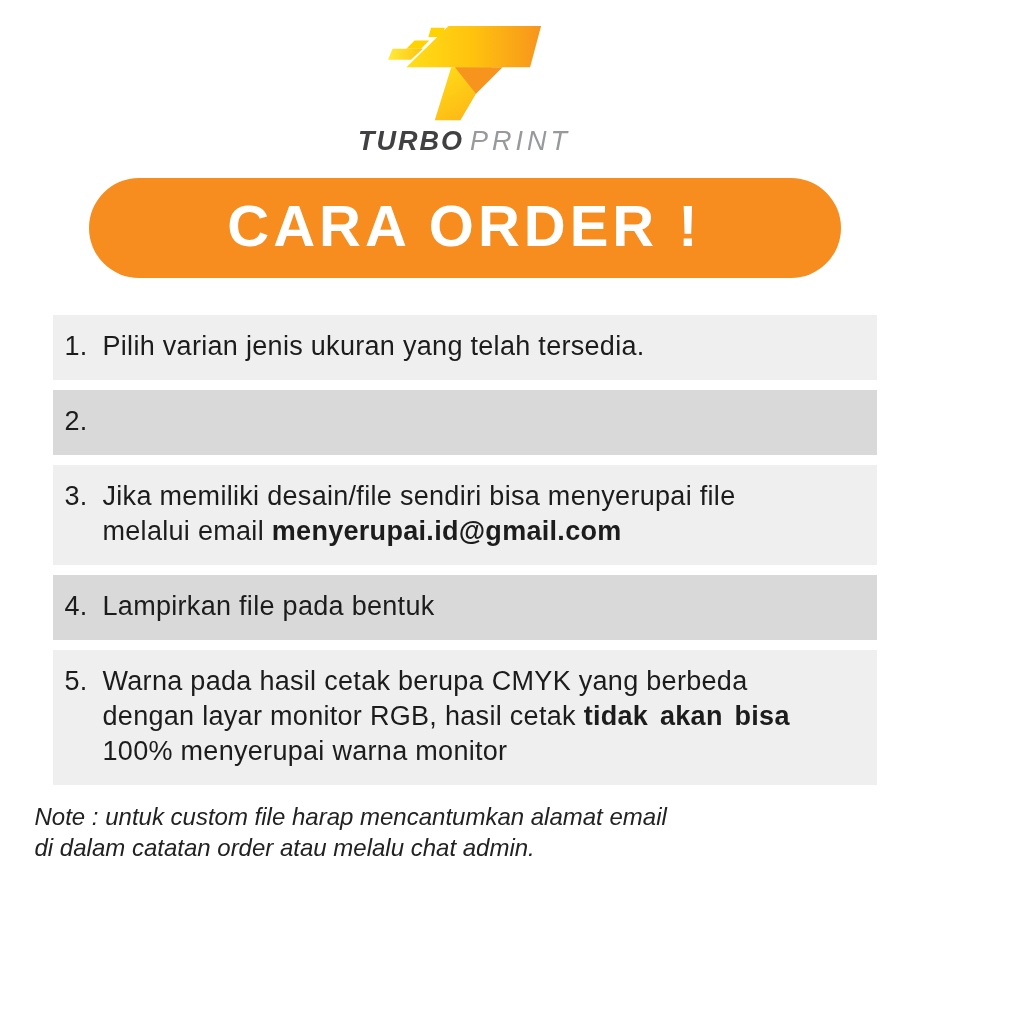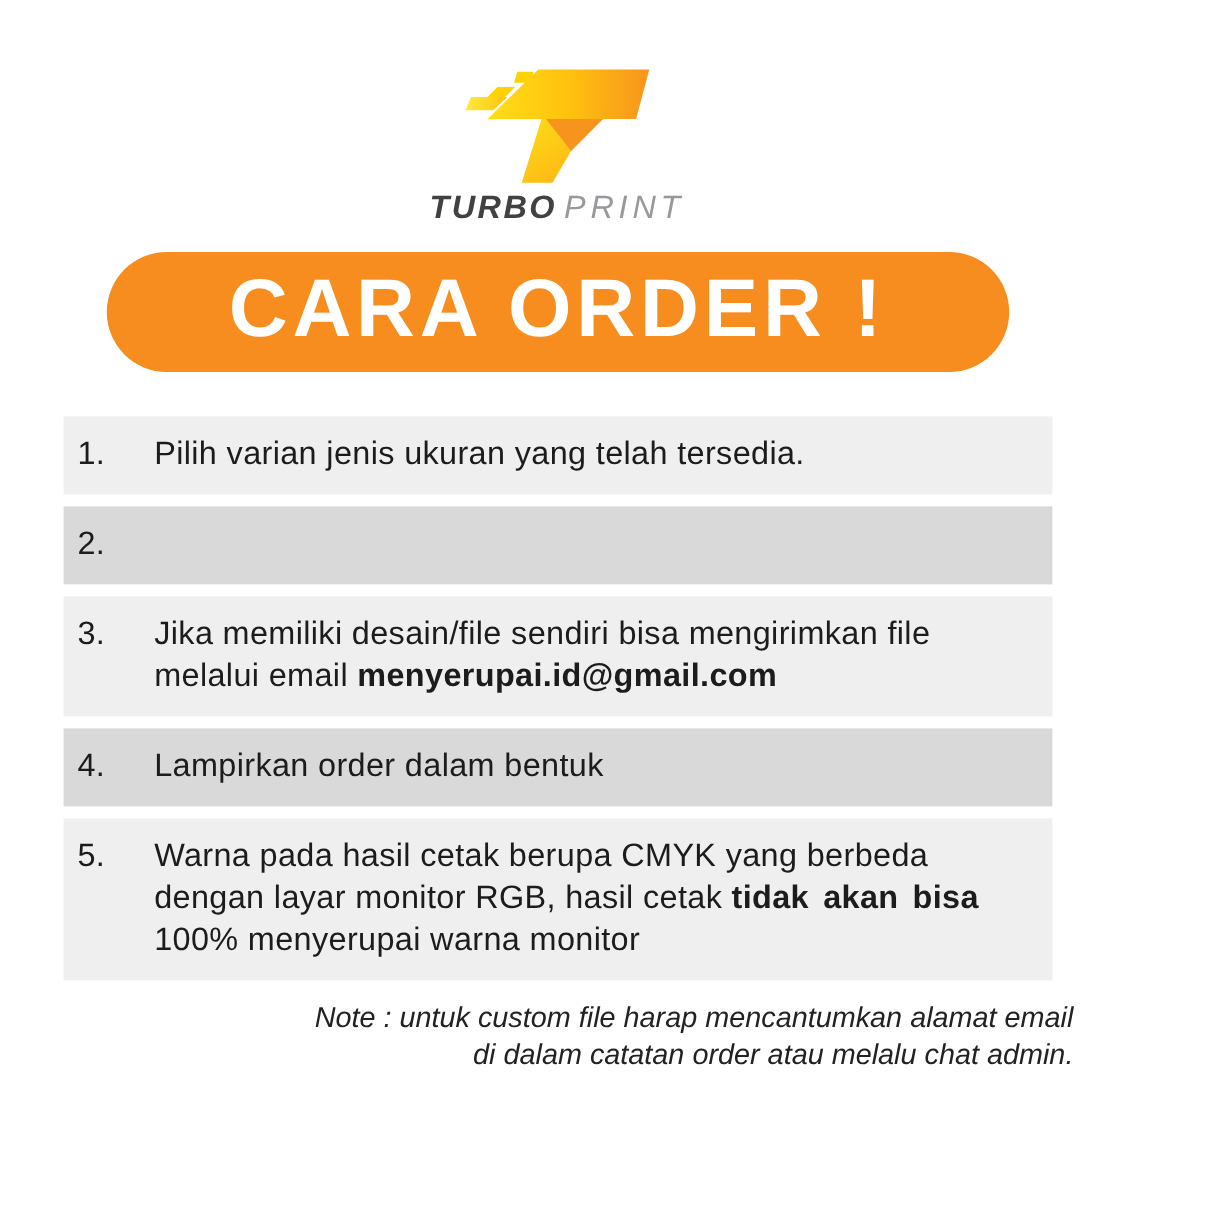--- a/index.html
+++ b/index.html
@@ -3,21 +3,21 @@
 <meta charset="utf-8">
 <style>
   * { box-sizing: border-box; }
   html, body { margin: 0; padding: 0; }
   body {
     width: 1024px; height: 1024px; overflow: hidden;
     background: #ffffff;
     font-family: "Liberation Sans", sans-serif;
     color: var(--text, #1c1c1c);
   }
-  .page { width: 929px; height: 1024px; padding-top: 46px; }
+  .page { width: 929px; height: 1024px; padding-top: 14px; }
 
   
   .logo-wrap { text-align: center; }
   .logo-mark { display: block; margin: 0 auto; }
   .wordmark {
     margin-top: 2px;
     font-size: 27px; line-height: 30px;
     font-style: italic;
     white-space: nowrap;
   }
@@ -28,21 +28,21 @@
   .banner {
     width: 752px; height: 100px;
     margin: 22px auto 0 auto;
     background: var(--accent, #f68d1e);
     border-radius: 52px;
     display: flex; align-items: center; justify-content: center;
     padding-bottom: 6px;
   }
   .banner .banner-text {
     color: #ffffff;
-    font-size: 68px;
+    font-size: 58px;
     font-weight: bold;
     letter-spacing: 4px;
     white-space: nowrap;
   }
 
   
   .steps {
     width: 824px;
     margin: 37px auto 0 auto;
     padding: 0;
@@ -52,28 +52,28 @@
     display: flex;
     padding: 14px 18px 16px 12px;
     margin-bottom: 10px;
     font-size: 27px;
     line-height: 35px;
     letter-spacing: 0.3px;
   }
   .step.light { background: var(--row-light, #efefef); }
   .step.dark  { background: var(--row-dark, #d9d9d9); }
   .step .num { flex: none; width: 38px; }
-  .step .txt { flex: 1; white-space: pre-line; margin-left: 26px; }
+  .step .txt { flex: 1; white-space: pre-line; }
   .step .b { font-weight: bold; word-spacing: 4px; }
 
   
   .note {
     margin: 16px auto 0 auto;
     width: 860px;
-    text-align: right;
+    text-align: left;
     font-style: italic;
     font-size: 24px;
     line-height: 31px;
     color: #222222;
     white-space: pre-line;
   }
 </style>
 </head>
 <body style="--text: #1C1C1C;">
 
@@ -121,27 +121,27 @@
       <span class="num">1.</span>
       <span class="txt"><span class="t">Pilih varian jenis ukuran yang telah tersedia.</span><b class="b"></b><span class="t tail"></span></span>
     </li>
 
     <li class="step dark">
       <span class="num">2.</span>
     </li>
 
     <li class="step light">
       <span class="num">3.</span>
-      <span class="txt"><span class="t">Jika memiliki desain/file sendiri bisa mengirimkan file
+      <span class="txt"><span class="t">Jika memiliki desain/file sendiri bisa menyerupai file
 melalui email </span><b class="b">menyerupai.id@gmail.com</b><span class="t tail"></span></span>
     </li>
 
     <li class="step dark">
       <span class="num">4.</span>
-      <span class="txt"><span class="t">Lampirkan order dalam bentuk
+      <span class="txt"><span class="t">Lampirkan file pada bentuk
 </span><span class="t tail"></span></span>
     </li>
 
     <li class="step light">
       <span class="num">5.</span>
       <span class="txt"><span class="t">Warna pada hasil cetak berupa CMYK yang berbeda
 dengan layar monitor RGB, hasil cetak </span><b class="b">tidak akan bisa</b><span class="t tail">
 100% menyerupai warna monitor</span></span>
     </li>
   </ol>

